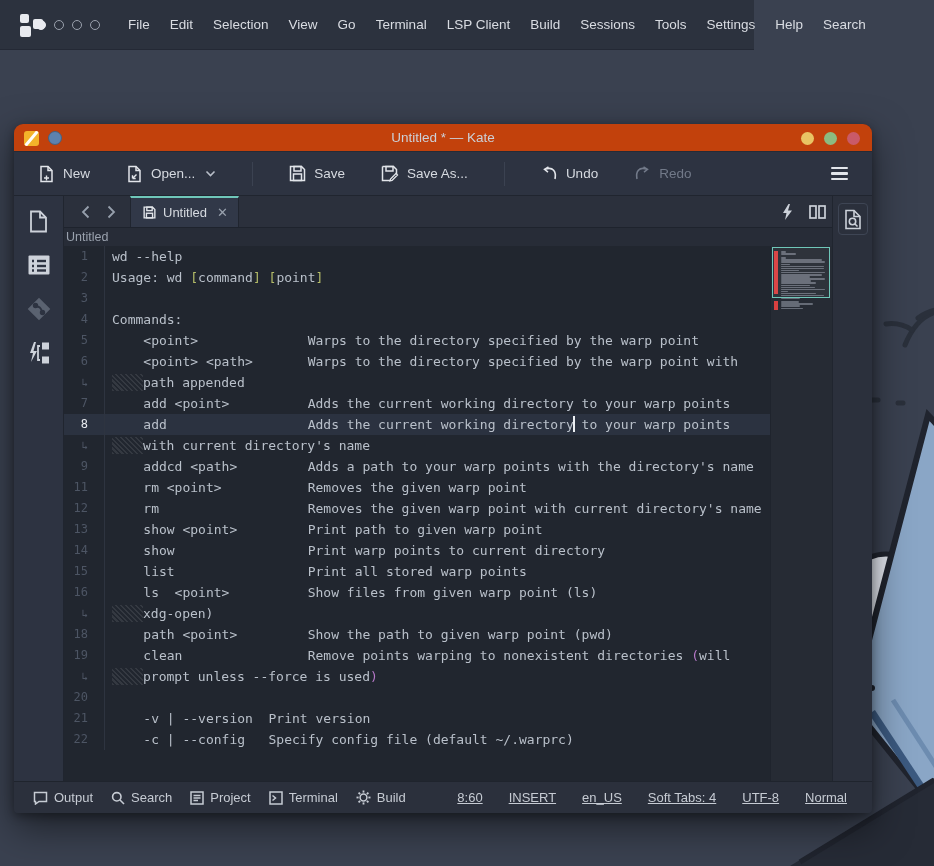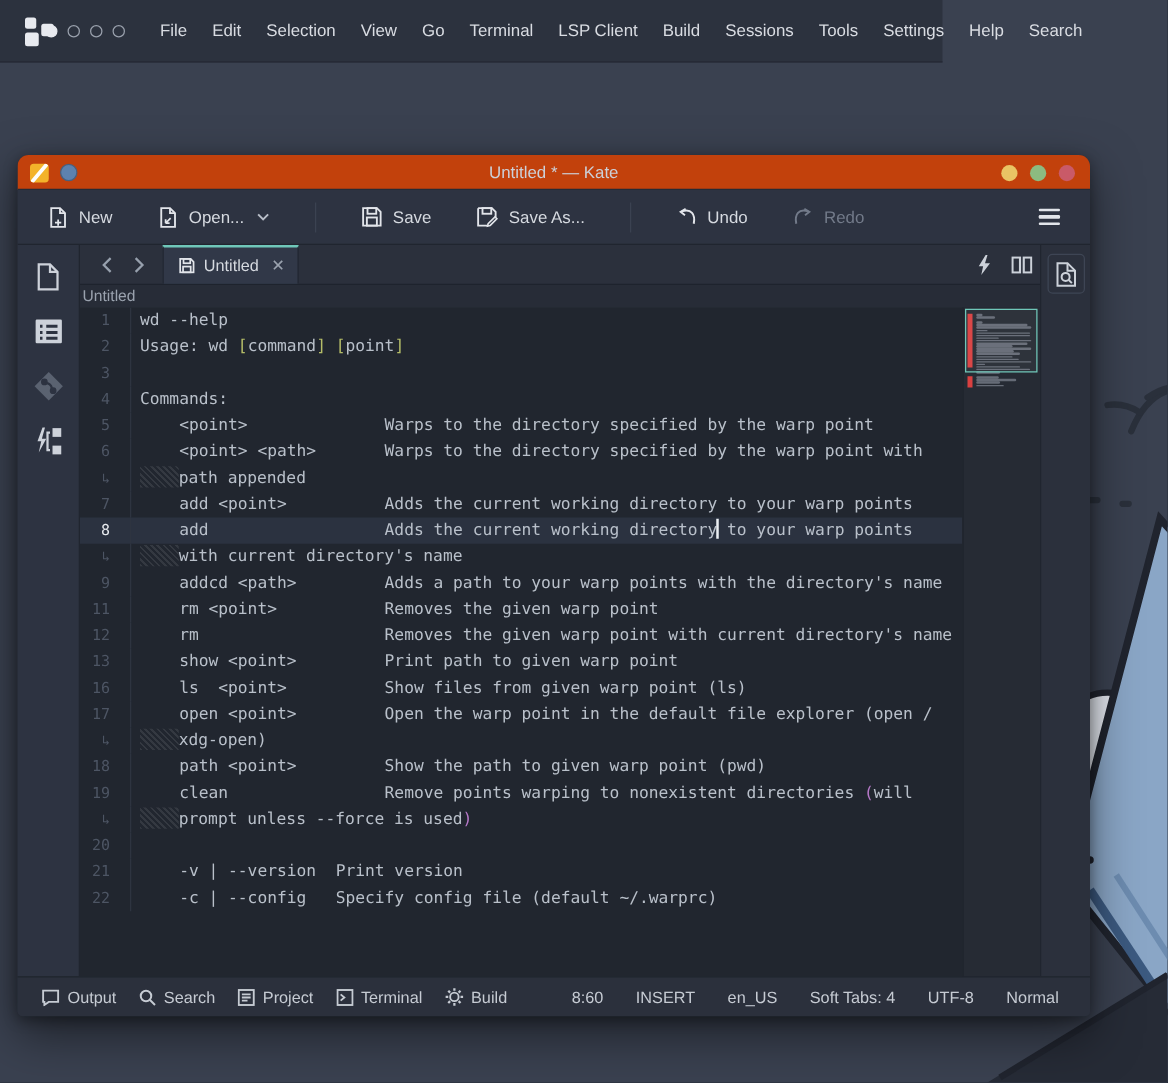--- a/index.html
+++ b/index.html
@@ -141,21 +141,21 @@
     border:1px solid var(--accent,#6fc7b9); background:rgba(255,255,255,.04);
   }
   .mm-red1 { position:absolute; left:3px; top:5px; width:4px; height:43px; background:var(--mod-red,#d94040); }
   .mm-red2 { position:absolute; left:3px; top:55px; width:4px; height:9px; background:var(--mod-red,#d94040); }
   
   .statusbar {
     height:32px; flex:0 0 32px; background:#2b303c; border-top:1px solid #1f242d;
     display:flex; align-items:center; padding:0 12px 0 10px; font-size:13px; color:#c6cbd3;
   }
   .st-item { display:flex; align-items:center; gap:6px; padding:4px 9px; border-radius:3px; white-space:nowrap; }
-  .st-right { margin-left:auto; display:flex; align-items:flex-start; }
+  .st-right { margin-left:auto; display:flex; align-items:flex-start;text-decoration:underline; }
   .st-val { padding:4px 13px; white-space:nowrap; }
 </style>
 </head>
 <body>
 
 <svg id="wallpaper" viewBox="0 0 934 866" xmlns="http://www.w3.org/2000/svg">
   <rect x="0" y="0" width="934" height="866" fill="#3a4150"></rect>
   <g stroke="#2a303b" stroke-width="5" stroke-linecap="round" fill="none">
     <path d="M905 345 q 10 -25 28 -32"></path>
     <path d="M912 330 q -12 -8 -26 -6"></path>
@@ -423,28 +423,33 @@
               <div class="gutter">12</div>
               <div class="fold-strip"></div>
               <div class="ctext"><span>    rm                   Removes the given warp point with current directory's name</span></div>
             </div>
             <div class="crow">
               <div class="gutter">13</div>
               <div class="fold-strip"></div>
               <div class="ctext"><span>    show &lt;point&gt;         Print path to given warp point</span></div>
             </div>
             <div class="crow">
+              <div class="gutter">14</div>
+              <div class="fold-strip"></div>
+              <div class="ctext"><span>    show                 Print warp points to current directory</span></div>
+            </div>
+            <div class="crow">
+              <div class="gutter">15</div>
+              <div class="fold-strip"></div>
+              <div class="ctext"><span>    list                 Print all stored warp points</span></div>
+            </div>
+            <div class="crow">
               <div class="gutter">16</div>
               <div class="fold-strip"></div>
               <div class="ctext"><span>    ls  &lt;point&gt;          Show files from given warp point (ls)</span></div>
-            </div>
-            <div class="crow">
-              <div class="gutter">17</div>
-              <div class="fold-strip"></div>
-              <div class="ctext"><span>    open &lt;point&gt;         Open the warp point in the default file explorer (open /</span></div>
             </div>
             <div class="crow">
               <div class="gutter"><span class="wrapmark">↳</span></div>
               <div class="fold-strip"></div>
               <div class="ctext"><span class="hatch"></span><span>xdg-open)</span></div>
             </div>
             <div class="crow">
               <div class="gutter">18</div>
               <div class="fold-strip"></div>
               <div class="ctext"><span>    path &lt;point&gt;         Show the path to given warp point (pwd)</span></div>

